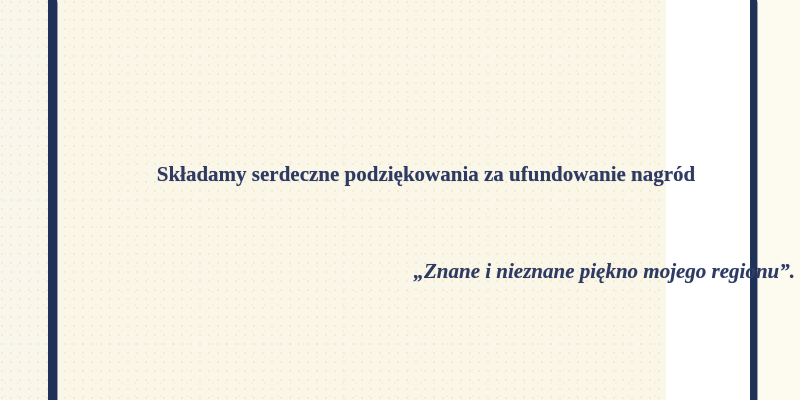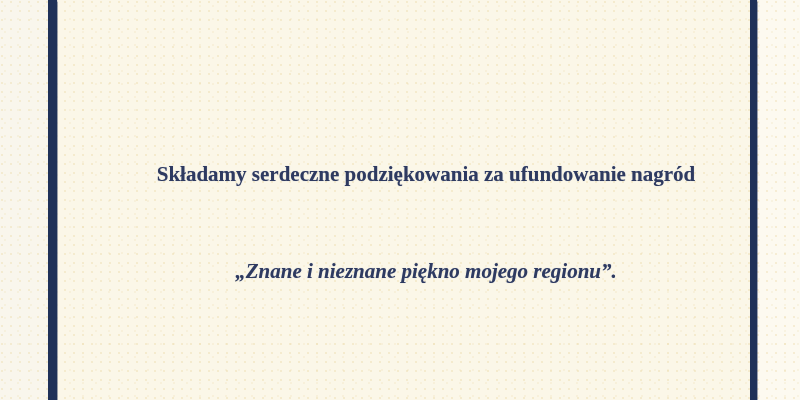--- a/index.html
+++ b/index.html
@@ -10,21 +10,21 @@
     --ink: #2e3a60;
   }
   * { margin: 0; padding: 0; box-sizing: border-box; }
   html, body {
     width: 800px; height: 400px;
     overflow: hidden;
     font-family: "Liberation Serif", "DejaVu Serif", serif;
   }
   .page {
     position: relative;
-    width: 800px; height: 400px;
+    width: 666px; height: 400px;
     background: var(--paper);
   }
   
   .paper-texture {
     position: absolute; inset: 0;
     background-image:
       radial-gradient(circle at 2px 2px, rgba(228, 205, 140, 0.28) 1px, transparent 1.2px),
       radial-gradient(circle at 5px 6px, rgba(232, 212, 155, 0.18) 1px, transparent 1.2px);
     background-size: 9px 9px, 13px 13px;
     pointer-events: none;
@@ -51,21 +51,21 @@
     left: 57px; top: 28px;
     width: 738px;
     text-align: center;
     color: var(--ink);
     font-weight: bold;
     font-size: 21px;
     line-height: 32.4px;
     white-space: pre-wrap;
     text-shadow: 0 0 0.8px rgba(90, 110, 160, 0.55);
   }
-  .line.italic { font-style: italic; }
+  .line.italic { font-style: italic; text-align: right; }
 </style>
 </head>
 <body>
 
 <div class="page">
   <div class="margin-left"></div>
   <div class="margin-right"></div>
   <div class="paper-texture"></div>
   <div class="bar bar-left"></div>
   <div class="bar bar-right"></div>

